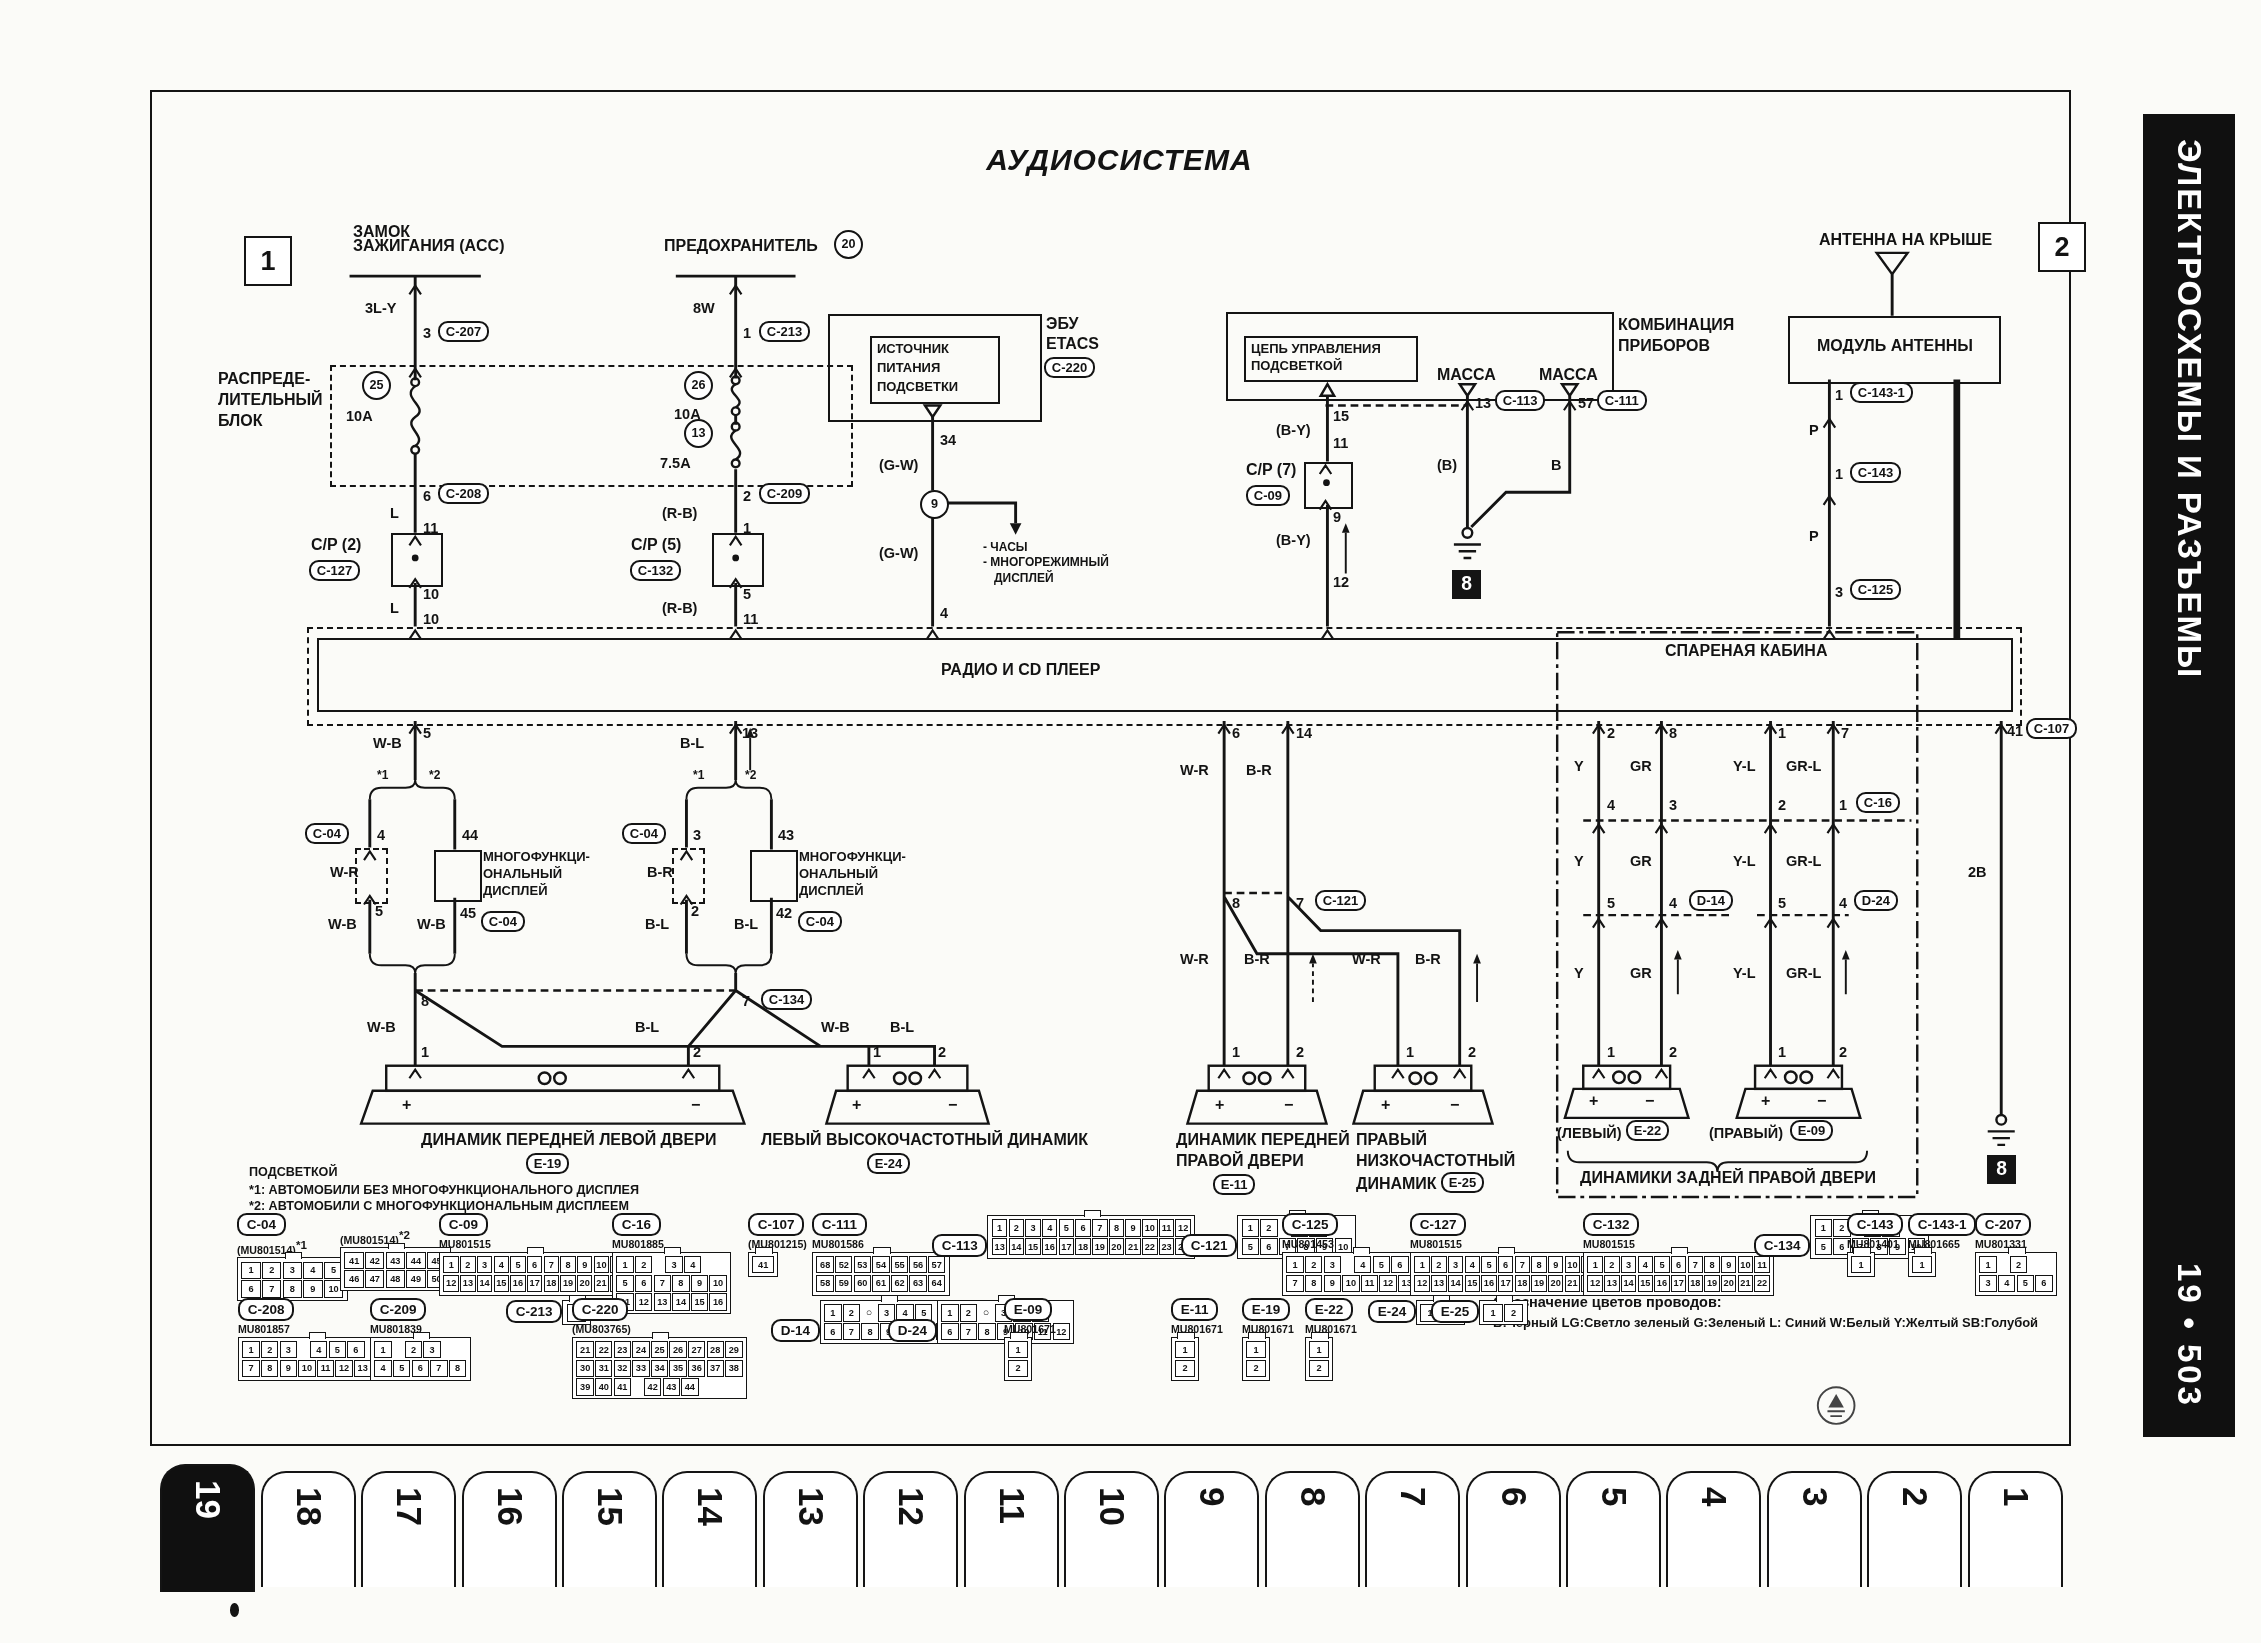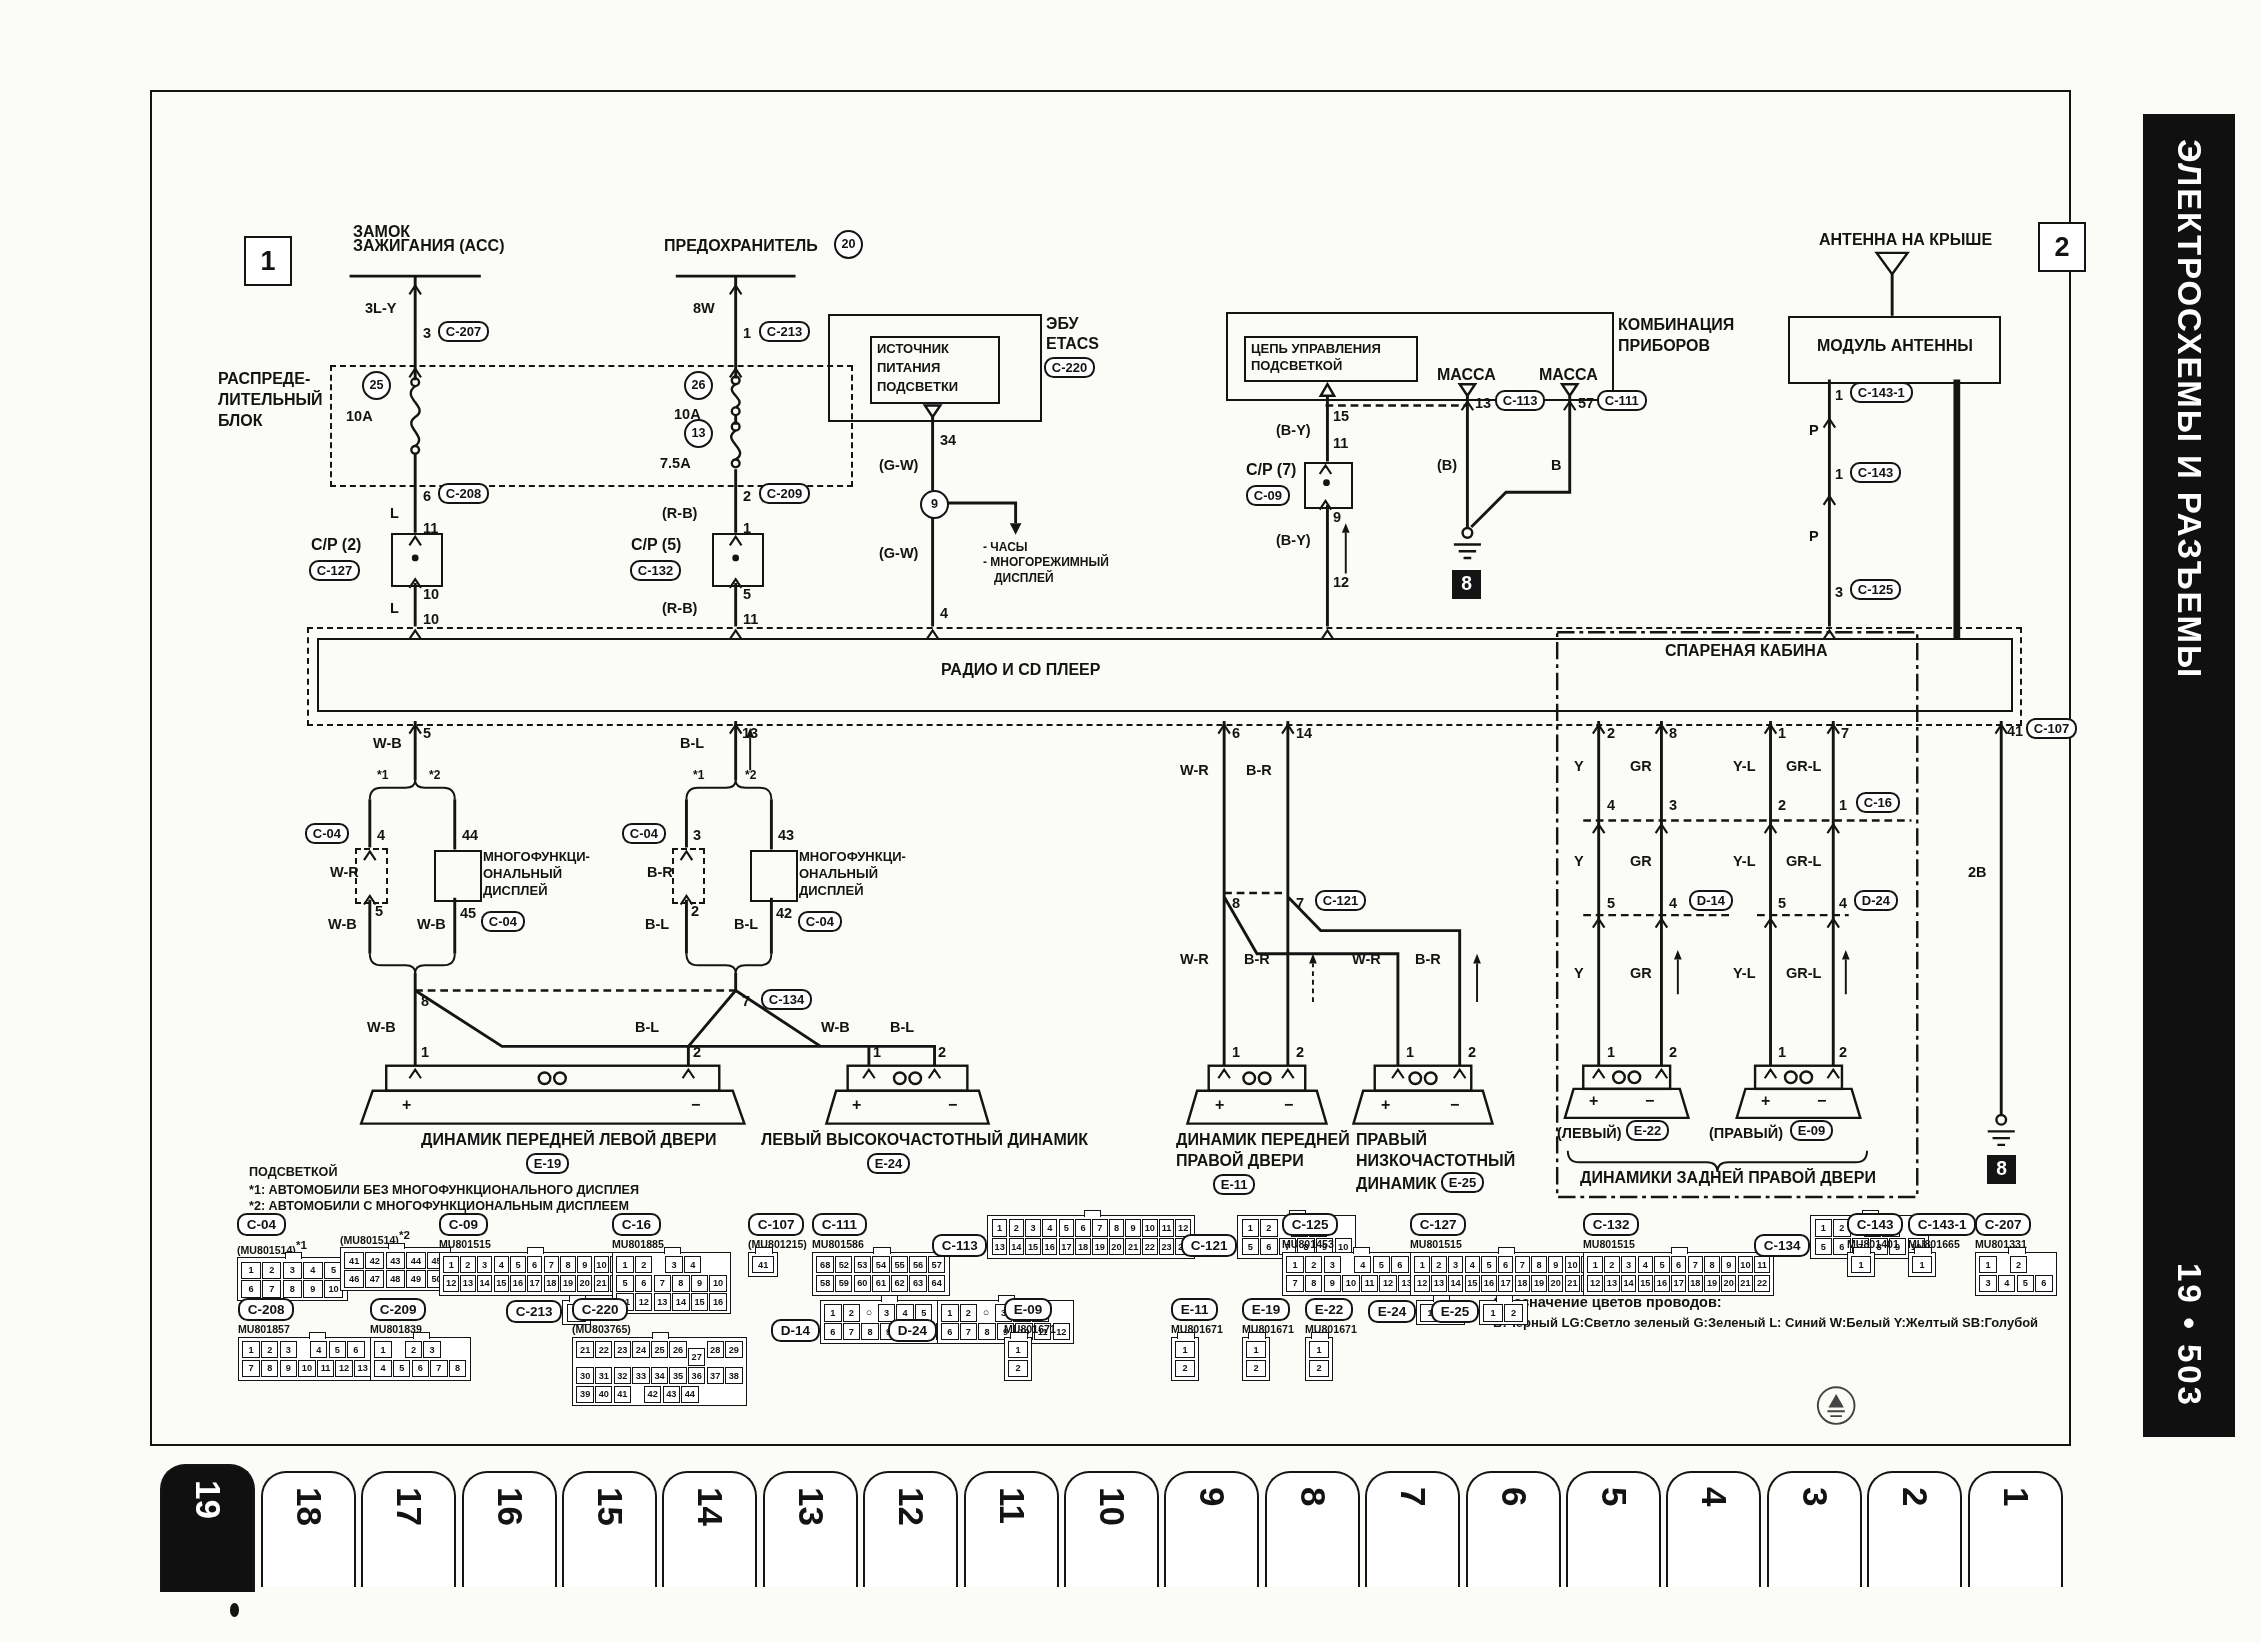--- a/index.html
+++ b/index.html
@@ -56,20 +56,21 @@
   .tab.active{background:#101010;color:#fff;top:1464px;height:126px;}
   .tabdot{position:absolute;left:230px;top:1603px;width:8.7px;height:13.5px;background:#141414;border-radius:50%;}
 </style>
 </head>
 <body>
 
 <div class="page">
 
   <div class="frame"></div>
 
+  <div class="title">АУДИОСИСТЕМА</div>
   <div class="sheettag" style="left:244px;top:236px">1</div>
   <div class="sheettag" style="left:2038px;top:222px">2</div>
 
   <div class="bx dash" style="left:330px;top:365px;width:519px;height:118px"></div>
   <div class="bx" style="left:828px;top:314px;width:210px;height:104px"></div>
   <div class="bx" style="left:870px;top:336px;width:126px;height:64px"></div>
   <div class="bx" style="left:1226px;top:312px;width:384px;height:85px"></div>
   <div class="bx" style="left:1244px;top:336px;width:170px;height:42px"></div>
   <div class="bx" style="left:1788px;top:316px;width:209px;height:64px"></div>
   <div class="bx dash" style="left:307px;top:627px;width:1711px;height:95px"></div>
@@ -667,21 +668,21 @@
       <div class="conn" style="left: 506px; top: 1298px;"><div class="ctagL">C-213</div><div class="cbody"><div class="crow">
             <div class="cell" style="width: 17.4px;">1</div>
           </div></div></div>
       <div class="conn" style="left: 572px; top: 1298px;"><div class="ctagL">C-220</div><div class="part"><span>(MU803765)</span></div><div class="cbody"><div class="crow">
             <div class="cell" style="width: 15.4px;">21</div>
             <div class="cell" style="width: 15.4px;">22</div>
             <div class="cell" style="width: 15.4px;">23</div>
             <div class="cell" style="width: 15.4px;">24</div>
             <div class="cell" style="width: 15.4px;">25</div>
             <div class="cell" style="width: 15.4px;">26</div>
-            <div class="cell" style="width: 15.4px; margin-top: 8px;">27</div>
+            <div class="cell" style="width: 15.4px;">27</div>
             <div class="cell" style="width: 15.4px;">28</div>
             <div class="cell" style="width: 15.4px;">29</div>
           </div><div class="crow">
             <div class="cell" style="width: 15.4px;">30</div>
             <div class="cell" style="width: 15.4px;">31</div>
             <div class="cell" style="width: 15.4px;">32</div>
             <div class="cell" style="width: 15.4px;">33</div>
             <div class="cell" style="width: 15.4px;">34</div>
             <div class="cell" style="width: 15.4px;">35</div>
             <div class="cell" style="width: 15.4px;">36</div>

